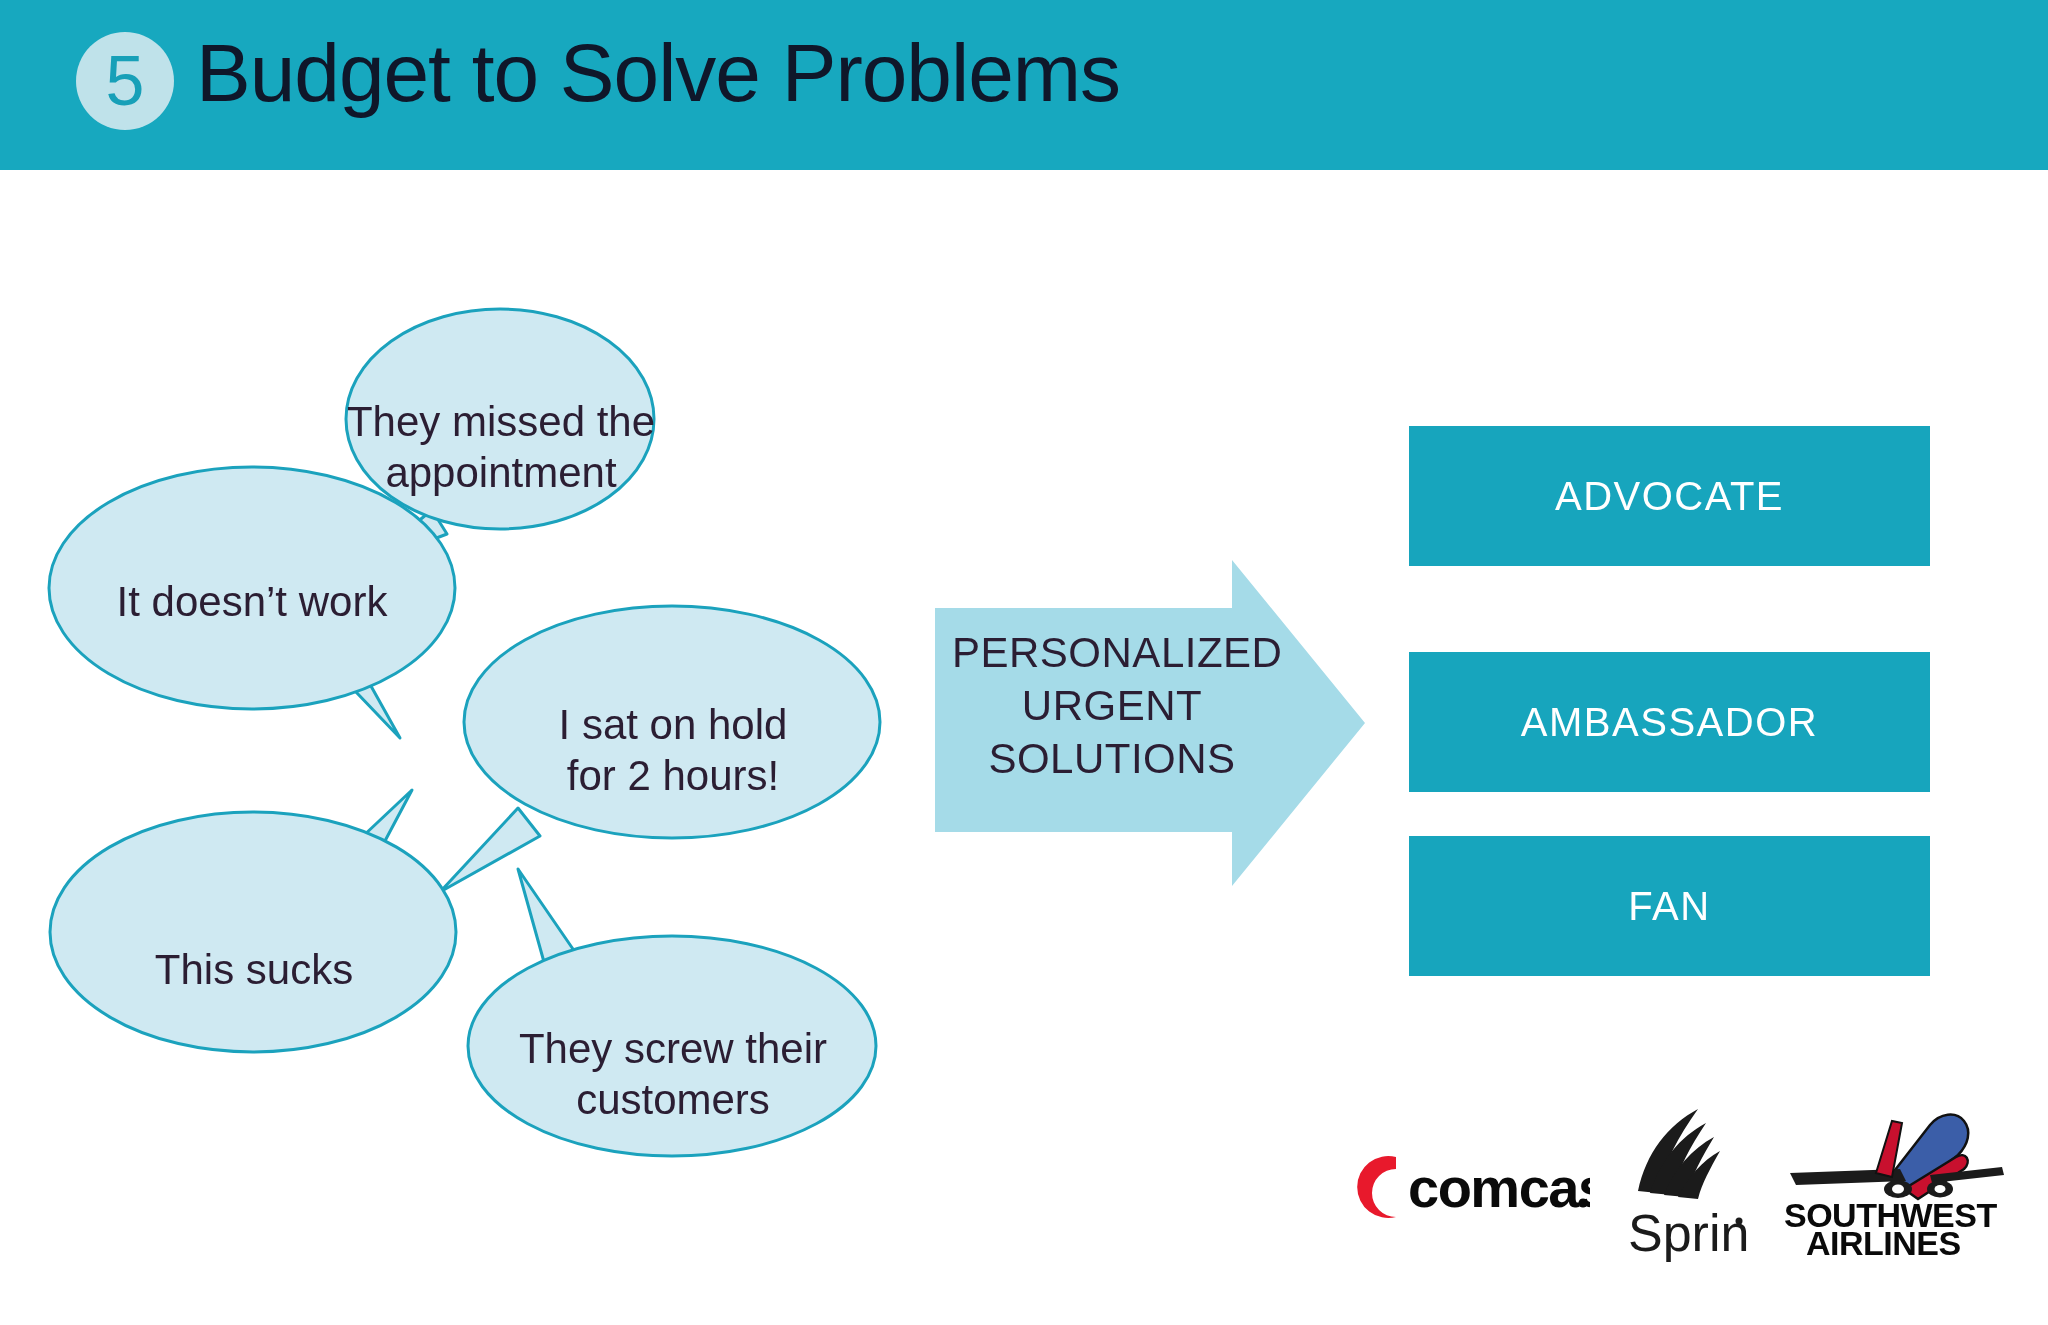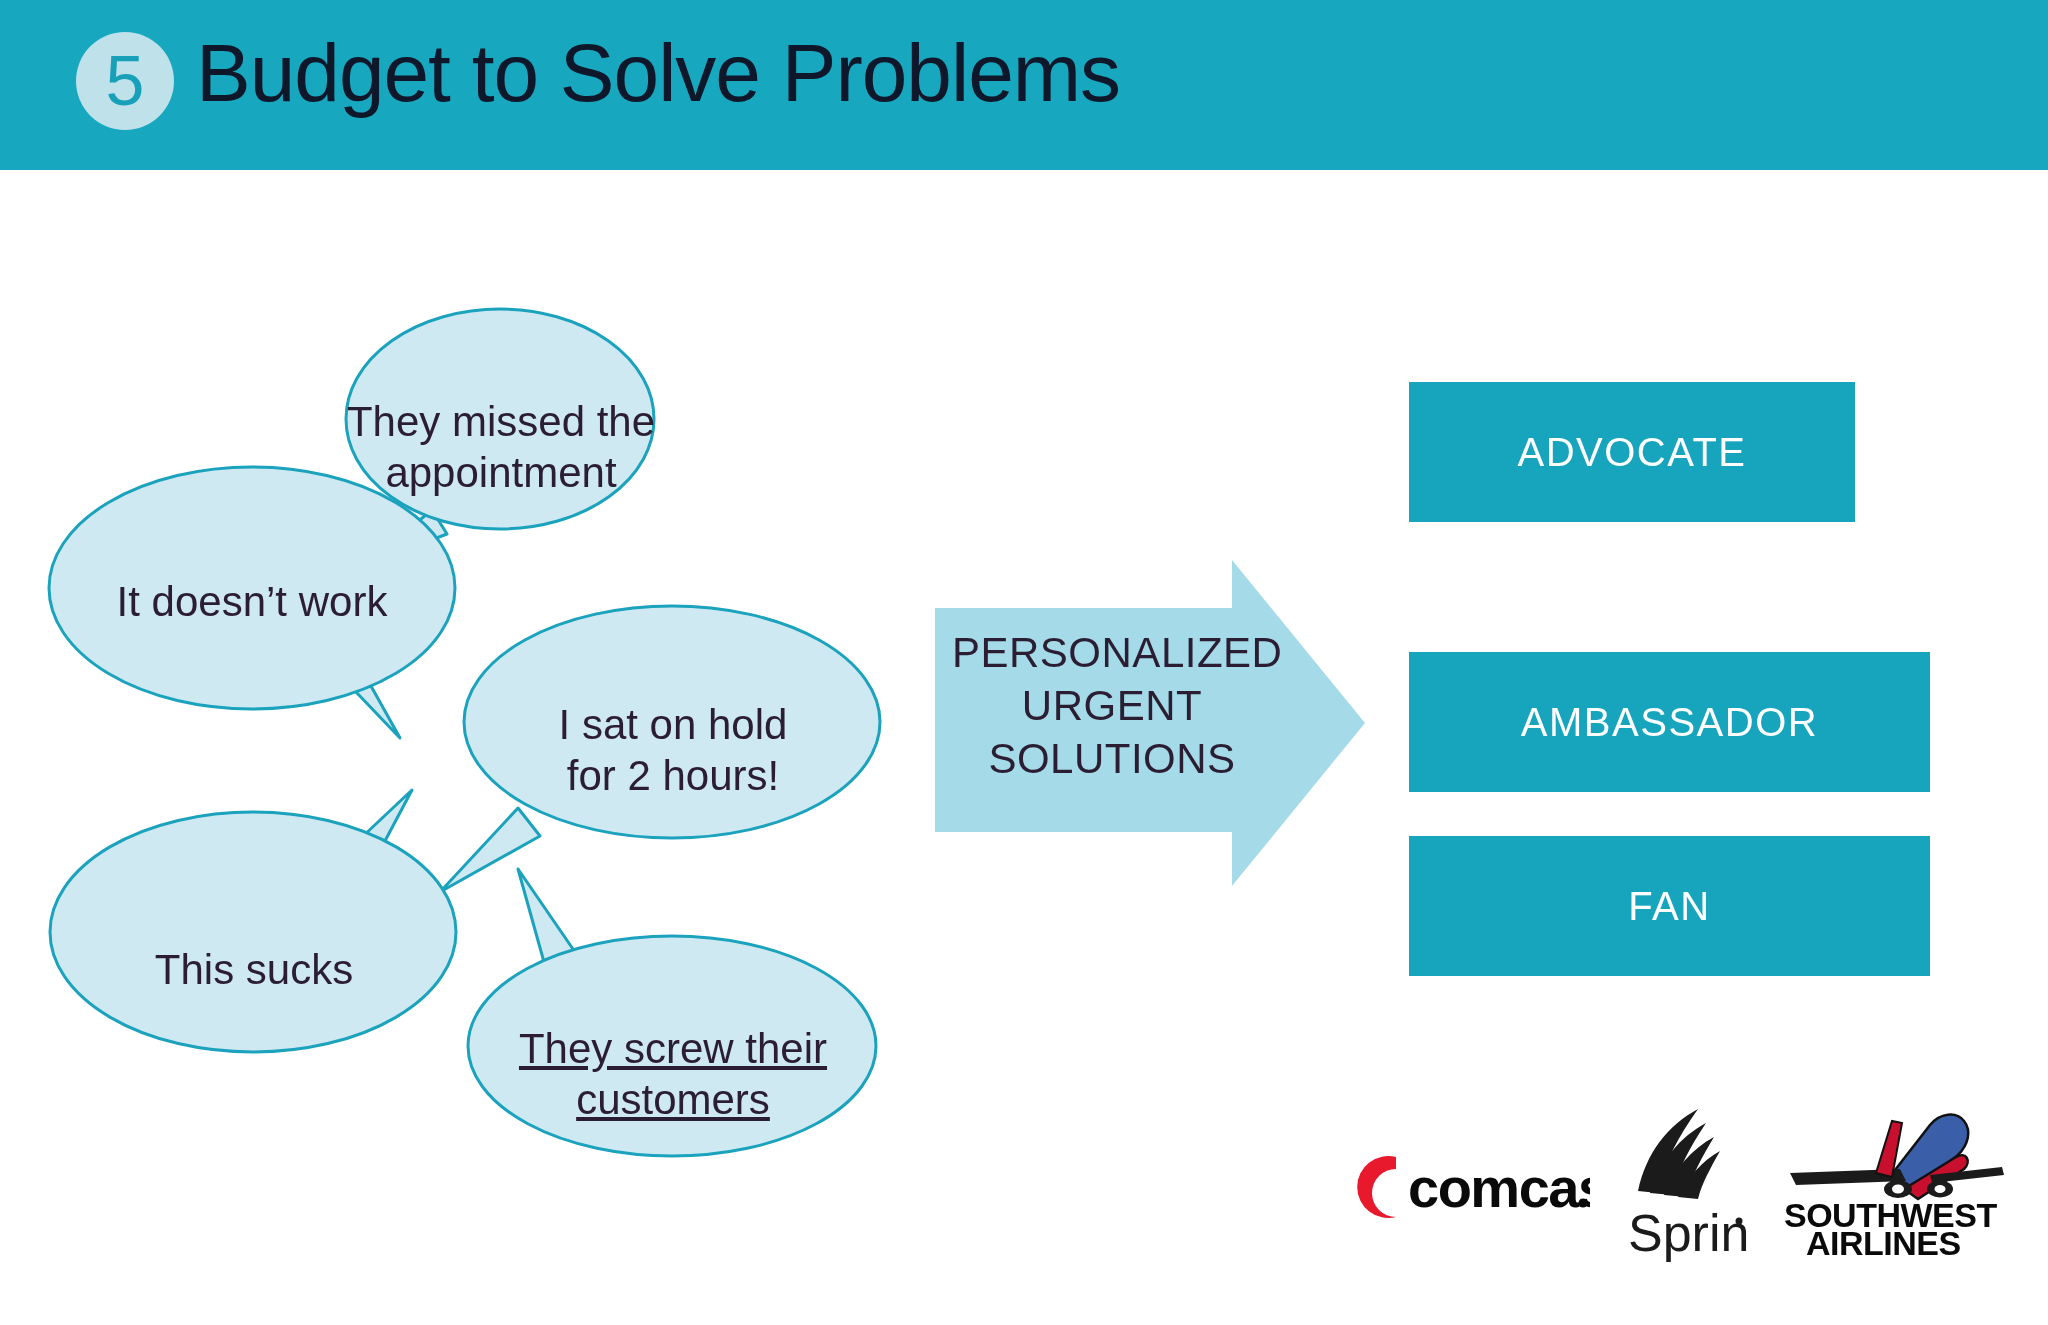--- a/index.html
+++ b/index.html
@@ -94,21 +94,21 @@
     position: absolute;
     background: #17a5bd;
     display: flex;
     align-items: center;
     justify-content: center;
     color: #ffffff;
     font-size: 40px;
     letter-spacing: 1.5px;
     font-family: "Liberation Sans", sans-serif;
   }
-  #outcome-0 { left: 1409px; top: 382px;  width: 446px; height: 140px; }
+  #outcome-0 { left: 1409px; top: 426px;  width: 521px; height: 140px; }
   #outcome-1 { left: 1409px; top: 620px;  width: 521px; height: 140px; margin-top: 32px; }
   #outcome-2 { left: 1409px; top: 836px;  width: 521px; height: 140px; }
 
   
   #logo-strip {
     position: absolute;
     left: 1340px;
     top: 1095px;
     width: 700px;
     height: 180px;
@@ -177,21 +177,21 @@
 <div class="bubble-text" style="left:346px; top:360px; width:310px;">They missed the
 appointment</div>
 
 <div class="bubble-text" style="left:50px; top:540px; width:404px;">It doesn’t work</div>
 
 <div class="bubble-text" style="left:518px; top:663px; width:310px;">I sat on hold
 for 2 hours!</div>
 
 <div class="bubble-text" style="left:52px; top:908px; width:404px;">This sucks</div>
 
-<div class="bubble-text" style="left:516px; top:987px; width:314px;text-decoration:underline;">They screw their
+<div class="bubble-text" style="left:516px; top:987px; width:314px;">They screw their
 customers</div>
 
 <div id="arrow-label">PERSONALIZED
 URGENT
 SOLUTIONS</div>
 
 <div class="outcome-box" id="outcome-0">ADVOCATE</div>
 <div class="outcome-box" id="outcome-1">AMBASSADOR</div>
 <div class="outcome-box" id="outcome-2">FAN</div>
 

